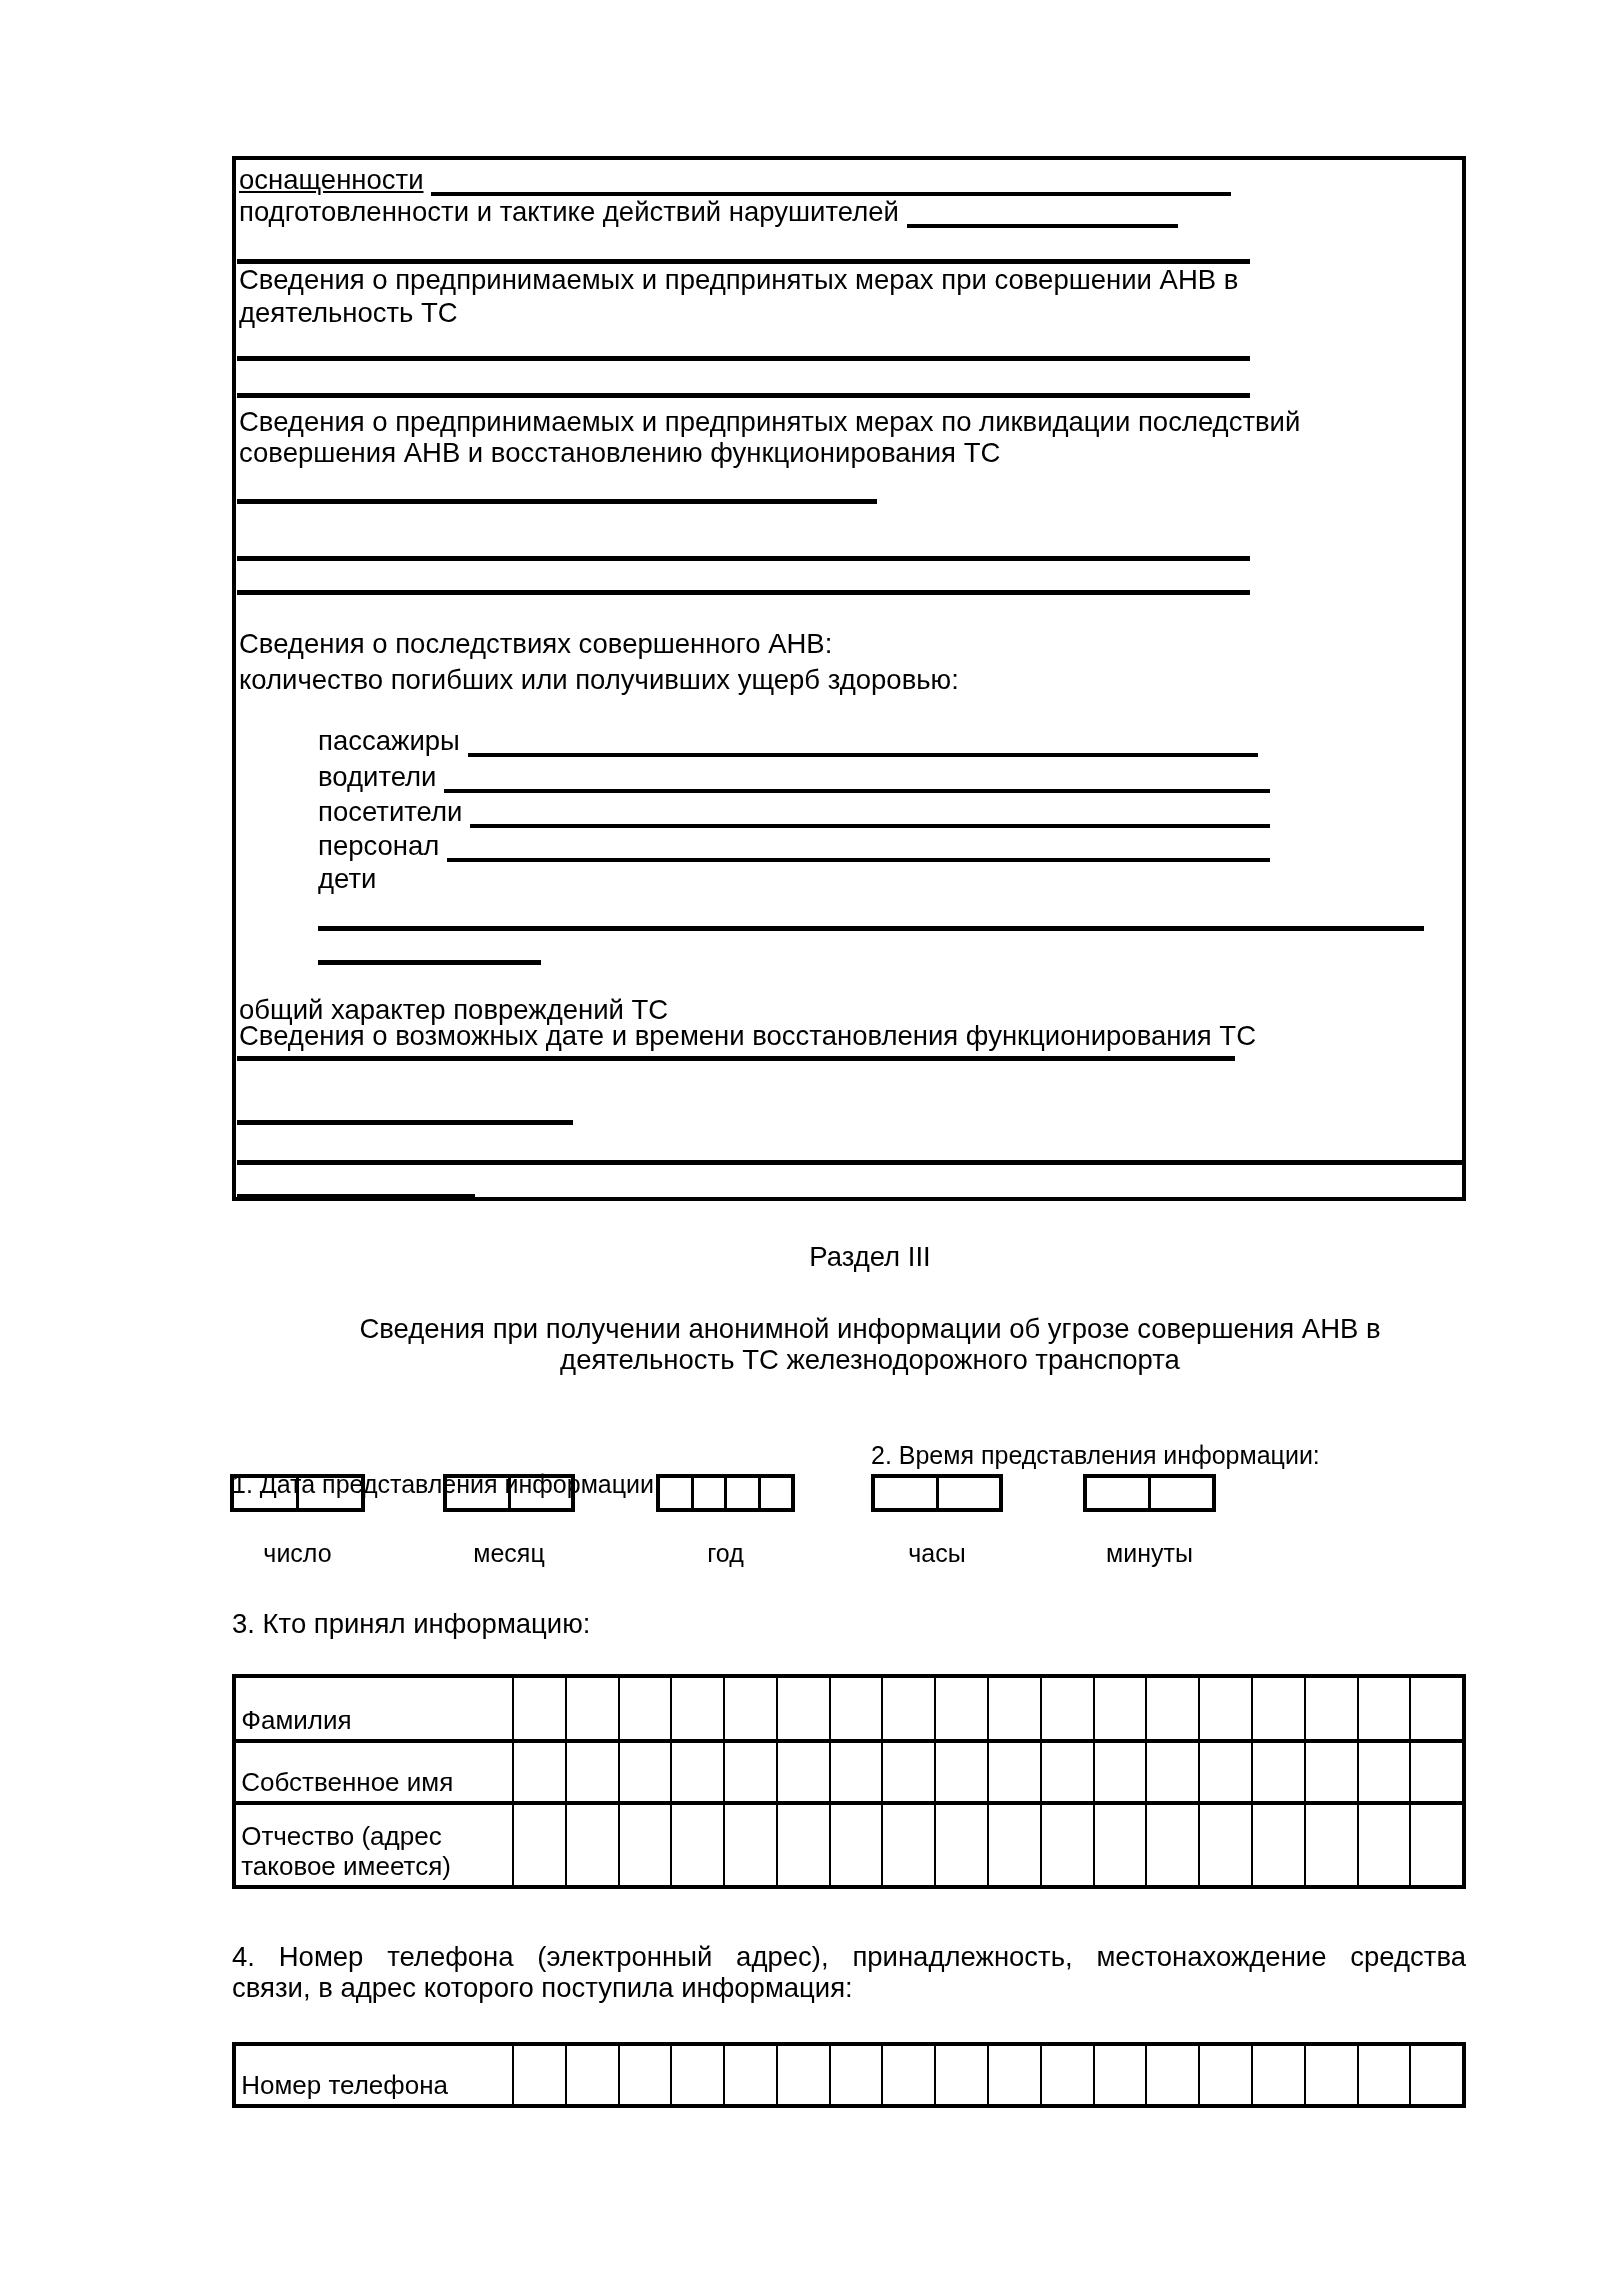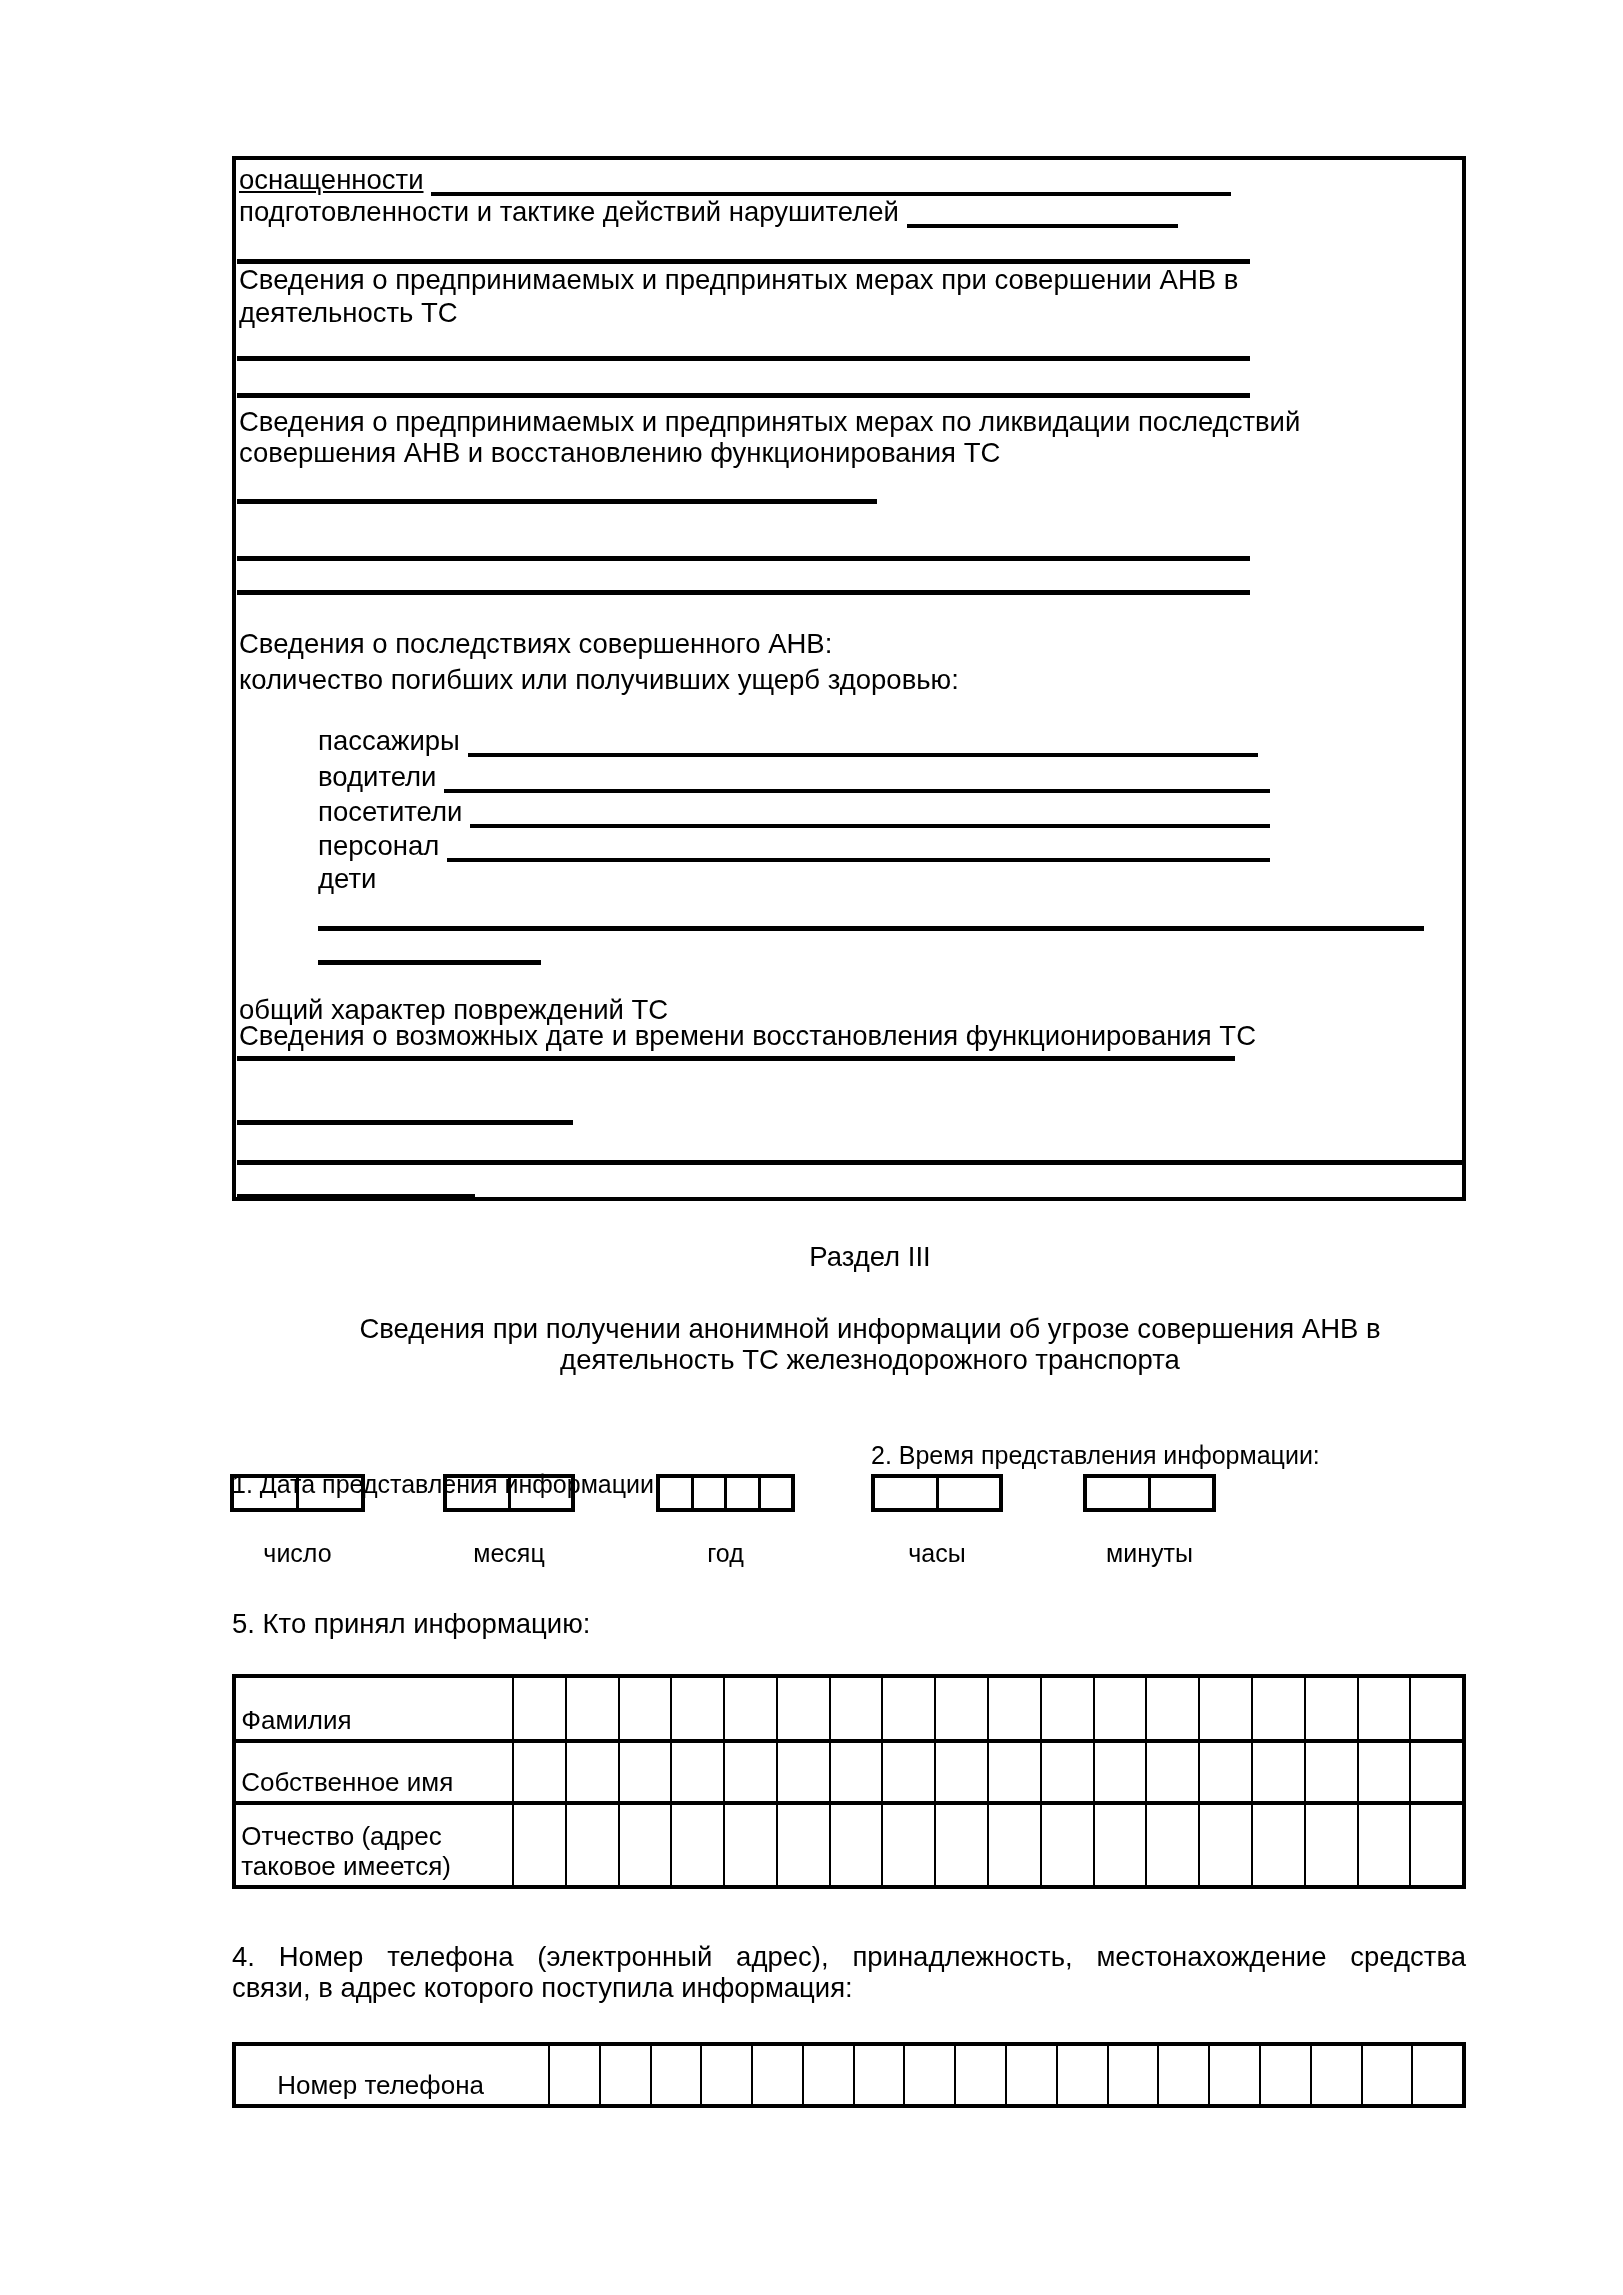--- a/index.html
+++ b/index.html
@@ -26,21 +26,21 @@
   .frow + .frow{border-top:4.6px solid #000;}
   .flabel{width:278px;box-sizing:border-box;border-right:2.6px solid #000;
           display:flex;flex-direction:column;justify-content:flex-end;
           padding:0 3.9px 3.9px 5.2px;font-size:26px;line-height:30px;}
   .fcells{flex:1;display:flex;}
   .fcells .cell{flex:1;}
   .fcells .cell + .cell{border-left:2.6px solid #000;}
   .r1{height:61px;}
   .r2{height:62px;}
   .r3{height:84px;}
-  .r4{height:58px;padding-left:36px;}
+  .r4{height:58px;}
 </style>
 </head>
 <body>
 
 <div class="page">
 
   <div class="frame" style="left:232px;top:156px;width:1234px;height:1045px;"></div>
 
   <div class="fillrow" style="left:239px;top:164px;width:992px;text-decoration:underline;">
     <span>оснащенности</span>
@@ -130,21 +130,21 @@
       <div class="cell"></div>
       <div class="cell"></div>
     </div>
 
   <div class="abs small center" style="left:230px;top:1539px;width:135px;">число</div>
   <div class="abs small center" style="left:443px;top:1539px;width:132px;">месяц</div>
   <div class="abs small center" style="left:656px;top:1539px;width:139px;">год</div>
   <div class="abs small center" style="left:871px;top:1539px;width:132px;">часы</div>
   <div class="abs small center" style="left:1083px;top:1539px;width:133px;">минуты</div>
 
-  <div class="abs" style="left:232px;top:1608px;">5. Кто принял информацию:</div>
+  <div class="abs" style="left:232px;top:1608px;">3. Кто принял информацию:</div>
 
   <div class="ftable" style="left:232px;top:1674px;width:1234px;">
     <div class="frow r1">
       <div class="flabel">
         <span>Фамилия</span>
       </div>
       <div class="fcells">
           <div class="cell"></div>
           <div class="cell"></div>
           <div class="cell"></div>

